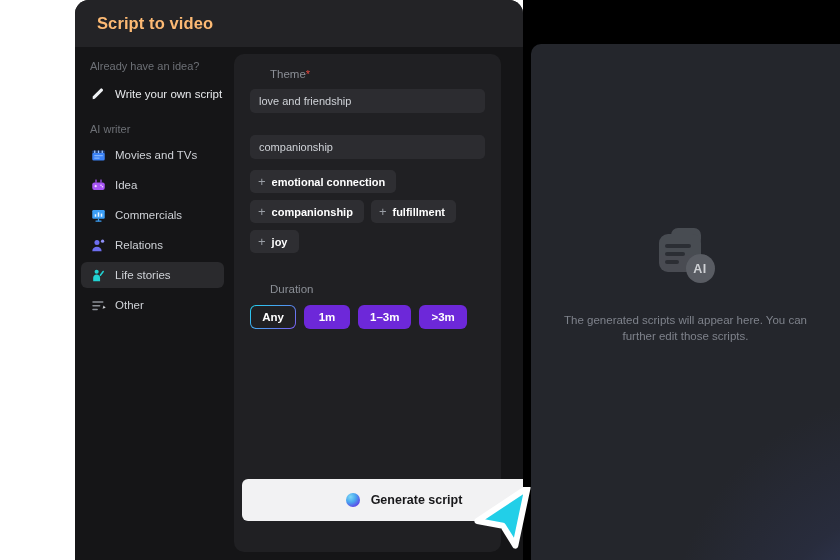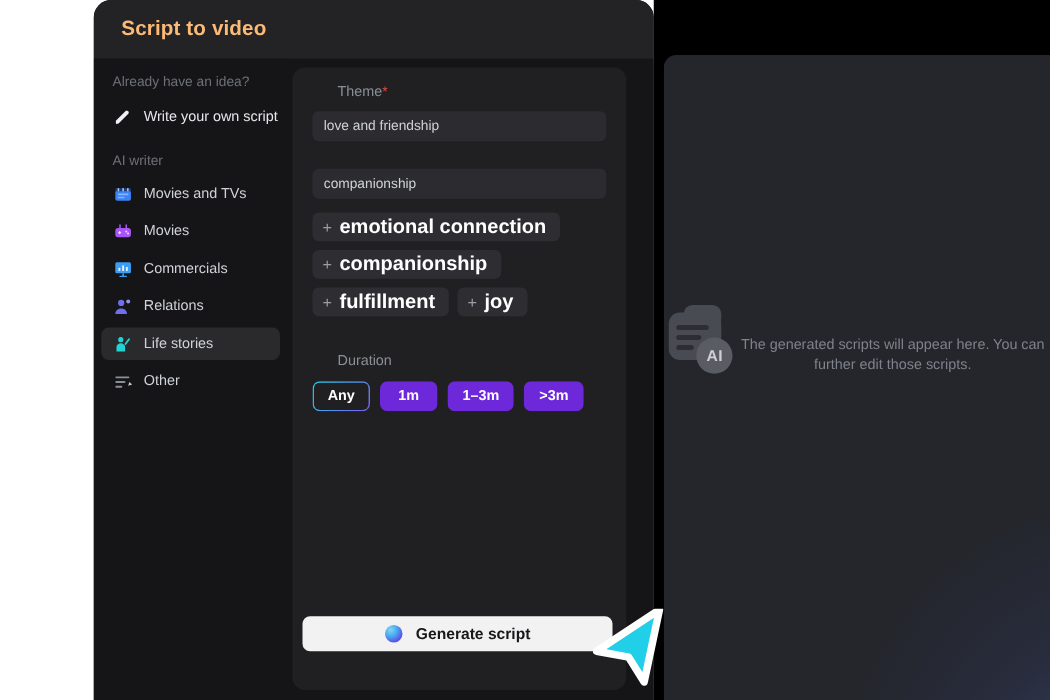--- a/index.html
+++ b/index.html
@@ -46,21 +46,21 @@
     overflow: hidden;
   }
 
   #right-empty {
     position: absolute;
     left: 0;
     top: 0;
     width: 100%;
     height: 100%;
     display: flex;
-    flex-direction: row;
+    flex-direction: column;
     align-items: center;
     justify-content: center;
     padding-bottom: 36px;
     box-sizing: border-box;
   }
 
   .ai-illustration {
     width: 62px;
     height: 62px;
     position: relative;
@@ -256,21 +256,21 @@
     cursor: pointer;
   }
   .chip .plus {
     color: #9a9ea5;
     font-size: 13px;
     margin-right: 6px;
     line-height: 1;
   }
   .chip .chip-label {
     color: #ffffff;
-    font-size: 16px;
+    font-size: 11px;
     font-weight: bold;
   }
 
   #duration-label { margin-top: 30px; margin-bottom: 10px; }
 
   .durations {
     display: flex;
     gap: 8px;
   }
   .dur {
@@ -295,27 +295,28 @@
     background-image: linear-gradient(#202023, #202023), linear-gradient(135deg, #22d3ee 0%, #7c5cf0 100%);
     background-origin: border-box;
     background-clip: padding-box, border-box;
   }
 
   #generate-btn {
     position: absolute;
     left: 8px;
     bottom: 31px;
     width: 248px;
-    height: 28px;
+    height: 42px;
     background: #f2f2f3;
     border-radius: 6px;
     display: flex;
     align-items: center;
     justify-content: center;
     cursor: pointer;
+    padding-left: 38px;
   }
   #generate-btn .orb {
     width: 14px;
     height: 14px;
     border-radius: 50%;
     background: radial-gradient(circle at 32% 28%, #7fd8f5 0%, #4aa8ef 38%, #5b53e8 72%, #4a2fd0 100%);
     margin-right: 11px;
     flex: 0 0 14px;
   }
   #generate-btn .btn-label {
@@ -398,21 +399,21 @@
             <svg width="15" height="15" viewBox="0 0 24 24">
               <rect x="2" y="7" width="20" height="12" rx="3.5" fill="#a855f7"></rect>
               <rect x="7" y="2.5" width="2" height="5" fill="#a855f7"></rect>
               <rect x="15" y="2.5" width="2" height="5" fill="#a855f7"></rect>
               <rect x="5.5" y="12" width="4" height="1.8" rx=".9" fill="#f0d9ff"></rect>
               <rect x="6.6" y="10.9" width="1.8" height="4" rx=".9" fill="#f0d9ff"></rect>
               <circle cx="16" cy="11.5" r="1.3" fill="#f0d9ff"></circle>
               <circle cx="18.3" cy="14" r="1.3" fill="#f0d9ff"></circle>
             </svg>
           </span>
-          <span class="label">Movies</span>
+          <span class="label">Idea</span>
         </div>
 
         <div class="side-item">
           <span class="ico">
             <svg width="15" height="15" viewBox="0 0 24 24">
               <rect x="2" y="3" width="20" height="14" rx="2" fill="#3b9ef6"></rect>
               <rect x="6" y="10" width="2.4" height="4" fill="#e8f3ff"></rect>
               <rect x="10.8" y="7" width="2.4" height="7" fill="#e8f3ff"></rect>
               <rect x="15.6" y="9" width="2.4" height="5" fill="#e8f3ff"></rect>
               <rect x="11" y="17" width="2" height="4" fill="#3b9ef6"></rect>

